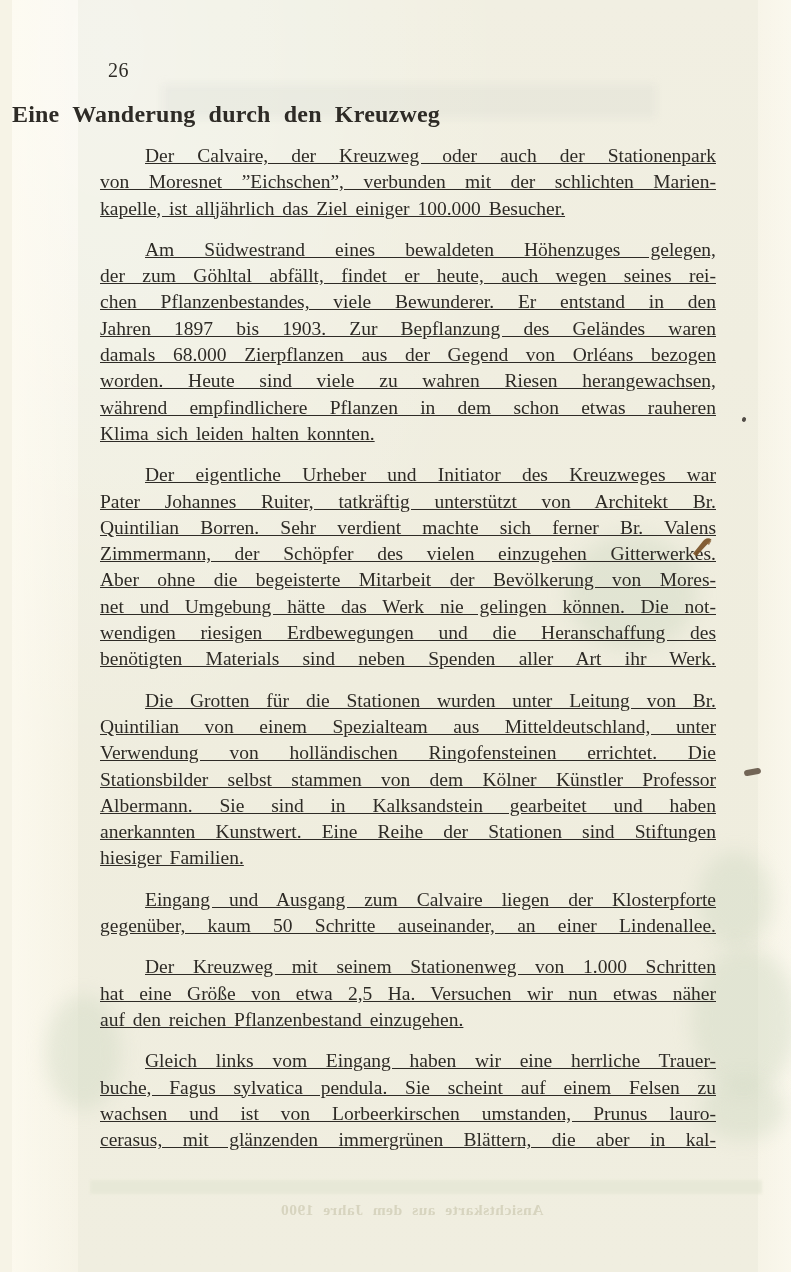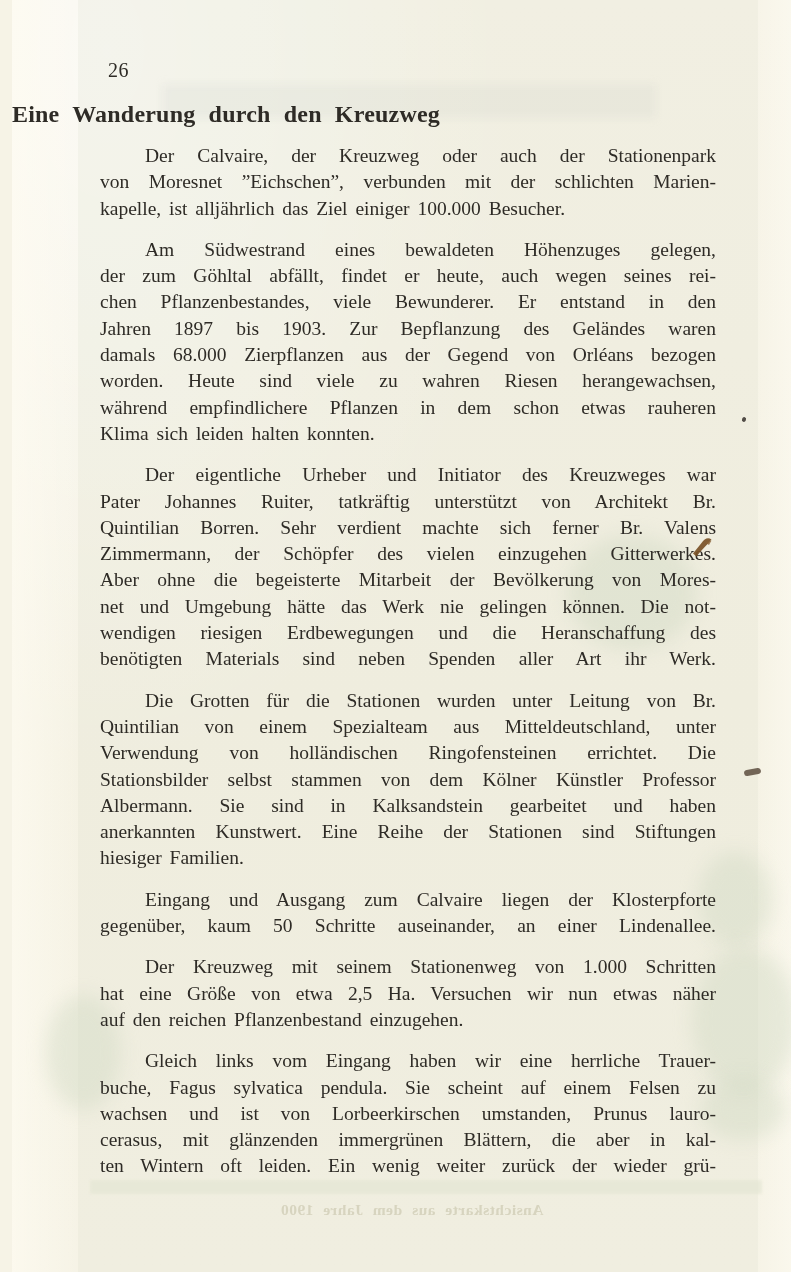--- a/index.html
+++ b/index.html
@@ -38,21 +38,21 @@
   }
   .title{
     position:absolute;left:0;top:85px;width:791px;
     text-align:left;font-size:24px;font-weight:bold;
     word-spacing:7px;letter-spacing:0.2px;
   }
   .content{
     position:absolute;left:88px;top:143px;width:616px;
     font-size:19.5px;line-height:26.3px;
   }
-  .para{margin:0 0 15px 0;}
+  .para{margin:0 0 15px 0;text-decoration:underline;}
   .para .line{
     display:block;
     text-align:justify;
     text-align-last:justify;
   }
   .para .line.nofill{
     text-align-last:left;
     word-spacing:3px;
   }
   .para .line:first-child{text-indent:45px;}
@@ -150,21 +150,20 @@
       <p class="para">
         <span class="line">Der Kreuzweg mit seinem Stationenweg von 1.000 Schritten</span>
         <span class="line">hat eine Größe von etwa 2,5 Ha. Versuchen wir nun etwas näher</span>
         <span class="line nofill">auf den reichen Pflanzenbestand einzugehen.</span>
       </p>
       <p class="para">
         <span class="line">Gleich links vom Eingang haben wir eine herrliche Trauer-</span>
         <span class="line">buche, Fagus sylvatica pendula. Sie scheint auf einem Felsen zu</span>
         <span class="line">wachsen und ist von Lorbeerkirschen umstanden, Prunus lauro-</span>
         <span class="line">cerasus, mit glänzenden immergrünen Blättern, die aber in kal-</span>
-        <span class="line">ten Wintern oft leiden. Ein wenig weiter zurück der wieder grü-</span>
       </p>
     </div>
 
   <svg class="ink-stroke" viewBox="0 0 23 23">
     <path d="M20.5,3.5 C17,0.8 13.5,2.5 10.5,7 L2,17.5 L5.5,20.5 C9.5,14.5 16,9.5 20.5,3.5 Z" fill="#7a5126" opacity="0.92"></path>
     <path d="M14,6.5 L18,9 L20.5,4.5 Z" fill="#8a6134" opacity="0.8"></path>
   </svg>
   <div class="dash-mark"></div>
   <div class="speck-mark"></div>
 

